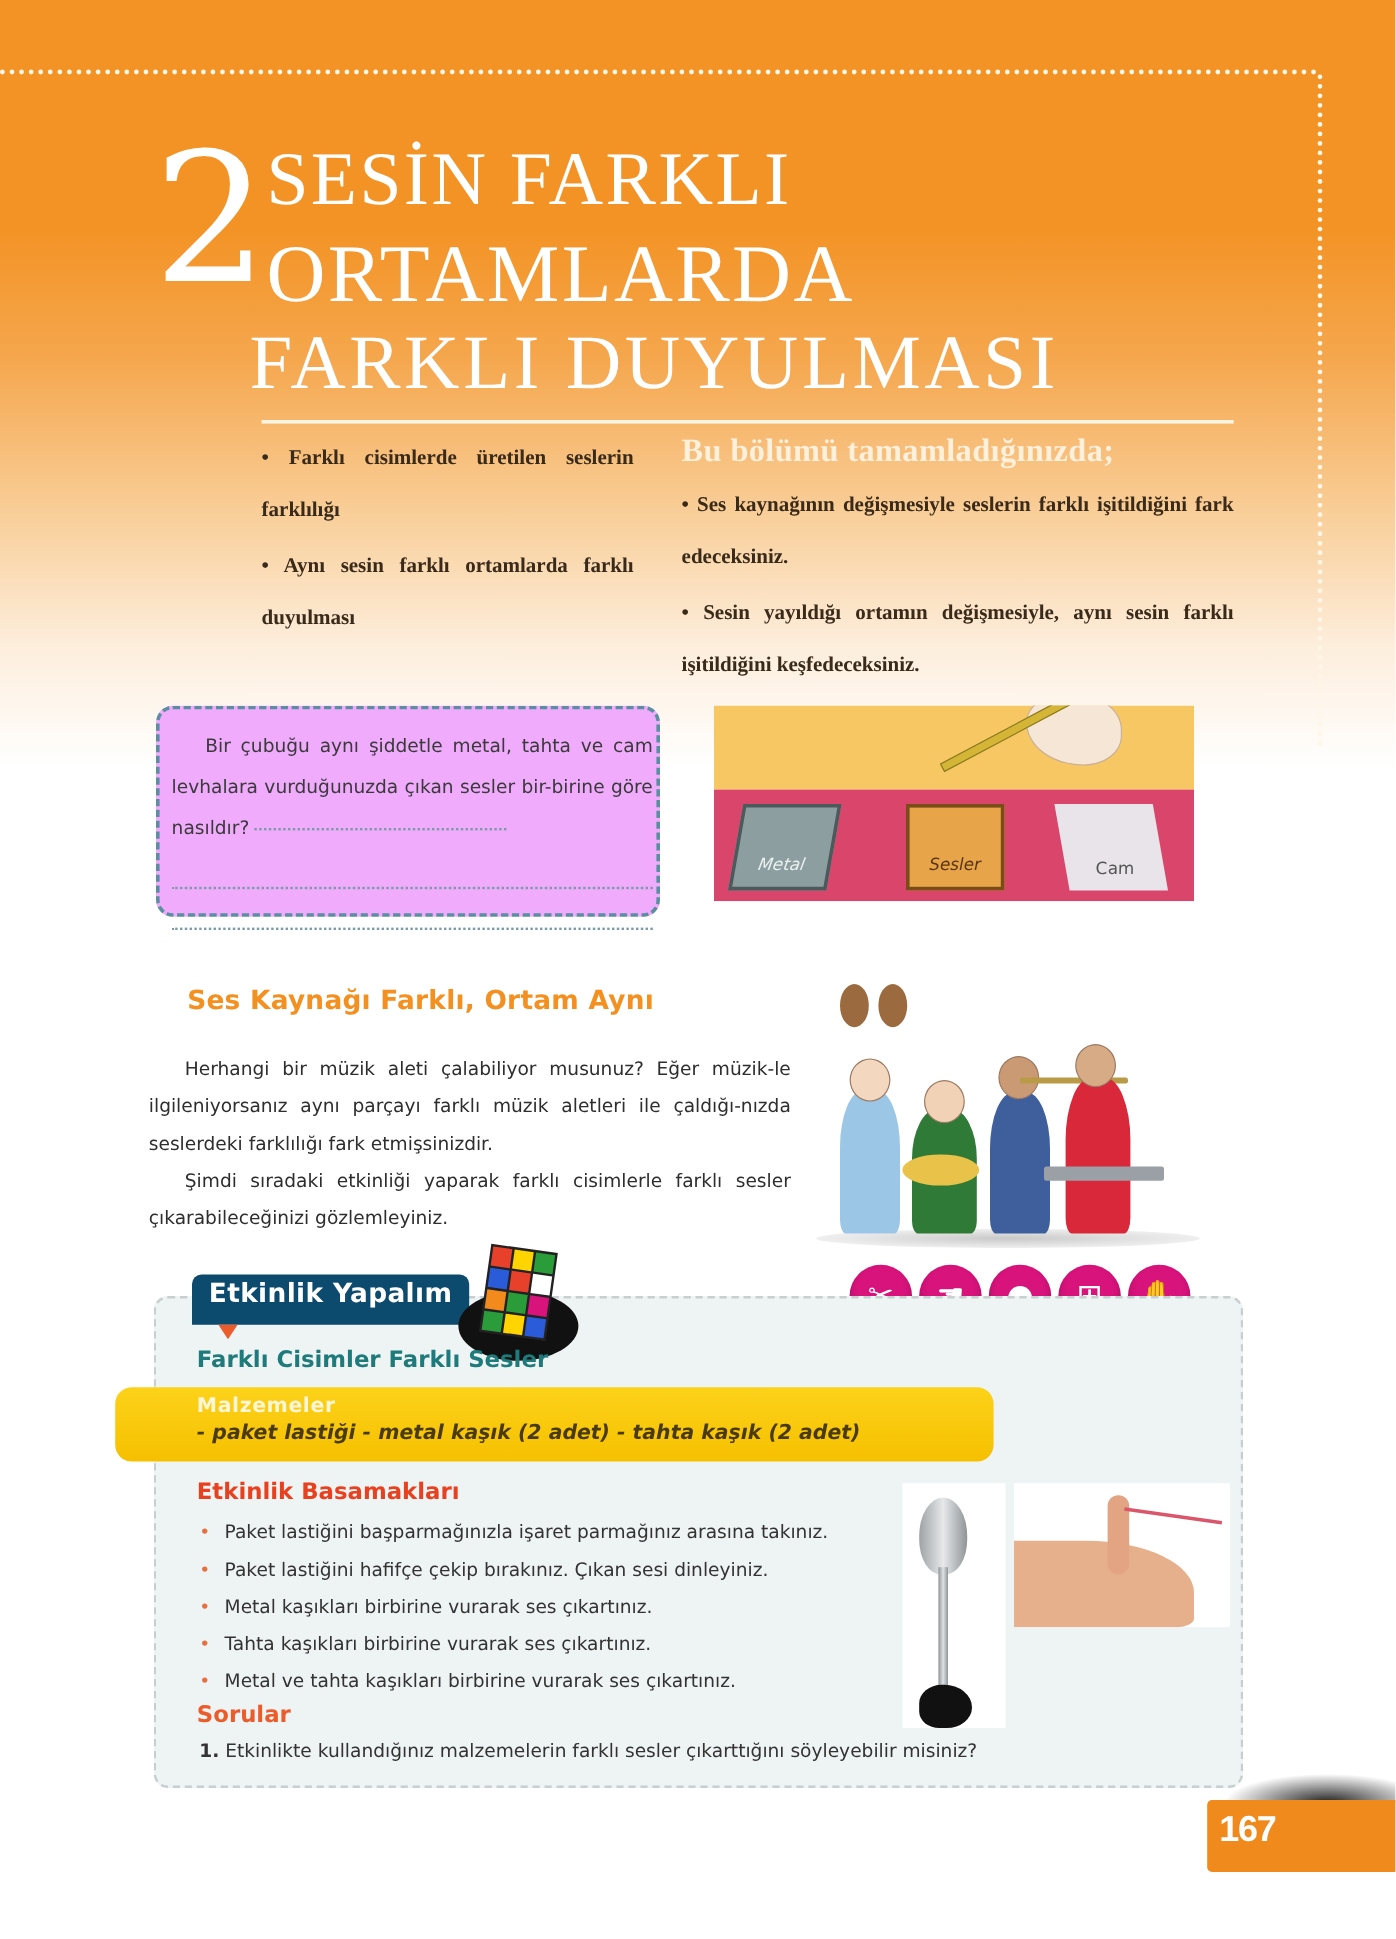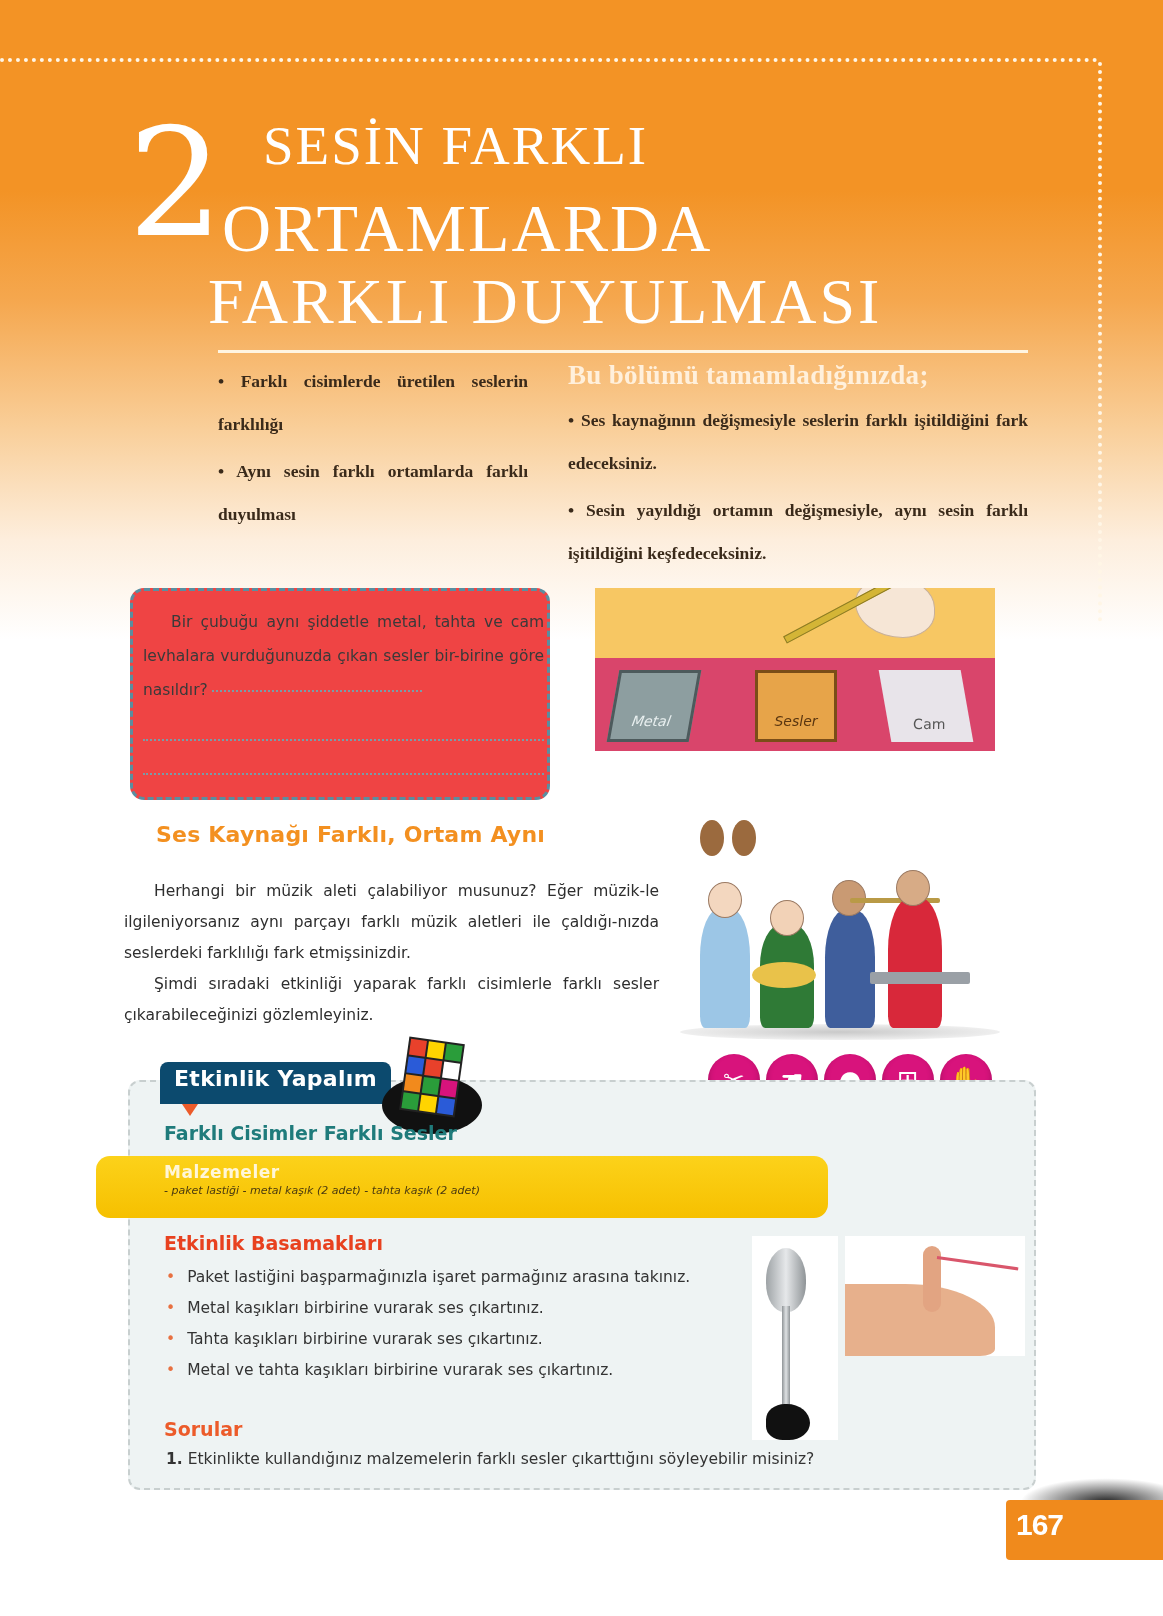--- a/index.html
+++ b/index.html
@@ -21,36 +21,36 @@
 
   .chapter-num {
     position: absolute; left: 128px; top: 108px;
     font-family: "DejaVu Serif", serif; font-size: 150px; line-height: 1;
     color: #ffffff; font-weight: normal;
   }
   .title-line {
     position: absolute; font-family: "Liberation Serif", serif; color: #ffffff;
     letter-spacing: 2px; line-height: 1;
   }
-  .title-l1 { left: 222px; top: 118px; font-size: 55px; margin-left: 41px; }
+  .title-l1 { left: 222px; top: 118px; font-size: 63px; }
   .title-l2 { left: 222px; top: 194px; font-size: 68px; }
   .title-l3 { left: 208px; top: 270px; font-size: 64px; letter-spacing: 3px; }
   .title-rule {
     position: absolute; left: 218px; top: 350px; width: 810px; height: 3px; background: #fff5e2;
   }
 
   .obj-col { position: absolute; top: 360px; font-family: "Liberation Serif", serif; }
   .obj-col.left { left: 218px; width: 310px; }
   .obj-col.right { left: 568px; width: 460px; }
   .obj-head { font-size: 27px; color: #fff0dc; font-weight: bold; margin-bottom: 8px; letter-spacing: 0.3px; }
   .obj-item { font-size: 17.5px; font-weight: bold; color: #3a2a1a; line-height: 43px; margin-bottom: 4px; text-align: justify; }
 
   .question-box {
-    position: absolute; left: 130px; top: 588px; width: 420px; height: 212px;
-    background: #ef4444; border: 3px dashed #5a8ea0; border-radius: 14px;
+    position: absolute; left: 130px; top: 588px; width: 420px; height: 176px;
+    background: #f0abfc; border: 3px dashed #5a8ea0; border-radius: 14px;
     padding: 14px 3px 10px 10px;
   }
   .question-text { font-size: 15.5px; line-height: 34px; color: #3a3a3a; text-indent: 28px; text-align: justify; }
   .q-dots { border-bottom: 2px dotted #7a9ca8; height: 34px; }
   .q-dots.inline { display: inline-block; width: 210px; height: 0; margin-left: 4px; vertical-align: middle; }
 
   .plates-img {
     position: absolute; left: 595px; top: 588px; width: 400px; height: 163px; overflow: hidden;
   }
   .plates-top { position: absolute; left: 0; top: 0; width: 100%; height: 70px; background: #f7c763; }
@@ -100,21 +100,21 @@
   .cube span { display: block; }
 
   .activity-subtitle { position: absolute; left: 164px; top: 1122px; font-size: 19px; font-weight: bold; color: #1f7b7b; }
 
   .materials-bar {
     position: absolute; left: 96px; top: 1156px; width: 732px; height: 62px;
     background: linear-gradient(180deg, #fcd21a, #f6c000); border-radius: 14px;
     padding: 6px 0 0 68px;
   }
   .materials-head { font-size: 17px; font-weight: bold; color: #fff6d8; letter-spacing: 0.5px; }
-  .materials-list { font-size: 11px; font-style: italic; color: #4a3a10; margin-top: 2px; }
+  .materials-list { font-size: 17px; font-style: italic; color: #4a3a10; margin-top: 2px; font-weight: bold; }
 
   .steps-head { position: absolute; left: 164px; top: 1232px; font-size: 19px; font-weight: bold; color: #e8411f; }
   .steps { position: absolute; left: 166px; top: 1262px; width: 590px; list-style: none; }
   .steps li { font-size: 15.5px; line-height: 31px; color: #333; }
   .steps li .bullet { color: #e87040; margin-right: 12px; }
 
   .spoon-img { position: absolute; left: 752px; top: 1236px; width: 86px; height: 204px; background: #ffffff; }
   .spoon-bowl { position: absolute; left: 14px; top: 12px; width: 40px; height: 64px; border-radius: 50% 50% 45% 45%; background: linear-gradient(90deg, #9ea3a6, #e6e8ea 50%, #8f9497); }
   .spoon-handle { position: absolute; left: 30px; top: 70px; width: 8px; height: 118px; background: linear-gradient(90deg, #8f9497, #dfe2e4, #8f9497); }
   .spoon-blot { position: absolute; left: 14px; top: 168px; width: 44px; height: 36px; background: #111; border-radius: 45% 55% 50% 40%; }
@@ -224,20 +224,21 @@
 <div class="activity-subtitle">Farklı Cisimler Farklı Sesler</div>
 
 <div class="materials-bar">
   <div class="materials-head">Malzemeler</div>
   <div class="materials-list">- paket lastiği - metal kaşık (2 adet) - tahta kaşık (2 adet)</div>
 </div>
 
 <div class="steps-head">Etkinlik Basamakları</div>
 <ul class="steps">
   <li><span class="bullet">•</span><span>Paket lastiğini başparmağınızla işaret parmağınız arasına takınız.</span></li>
+  <li><span class="bullet">•</span><span>Paket lastiğini hafifçe çekip bırakınız. Çıkan sesi dinleyiniz.</span></li>
   <li><span class="bullet">•</span><span>Metal kaşıkları birbirine vurarak ses çıkartınız.</span></li>
   <li><span class="bullet">•</span><span>Tahta kaşıkları birbirine vurarak ses çıkartınız.</span></li>
   <li><span class="bullet">•</span><span>Metal ve tahta kaşıkları birbirine vurarak ses çıkartınız.</span></li>
 </ul>
 
 <div class="spoon-img">
   <div class="spoon-bowl"></div>
   <div class="spoon-handle"></div>
   <div class="spoon-blot"></div>
 </div>

